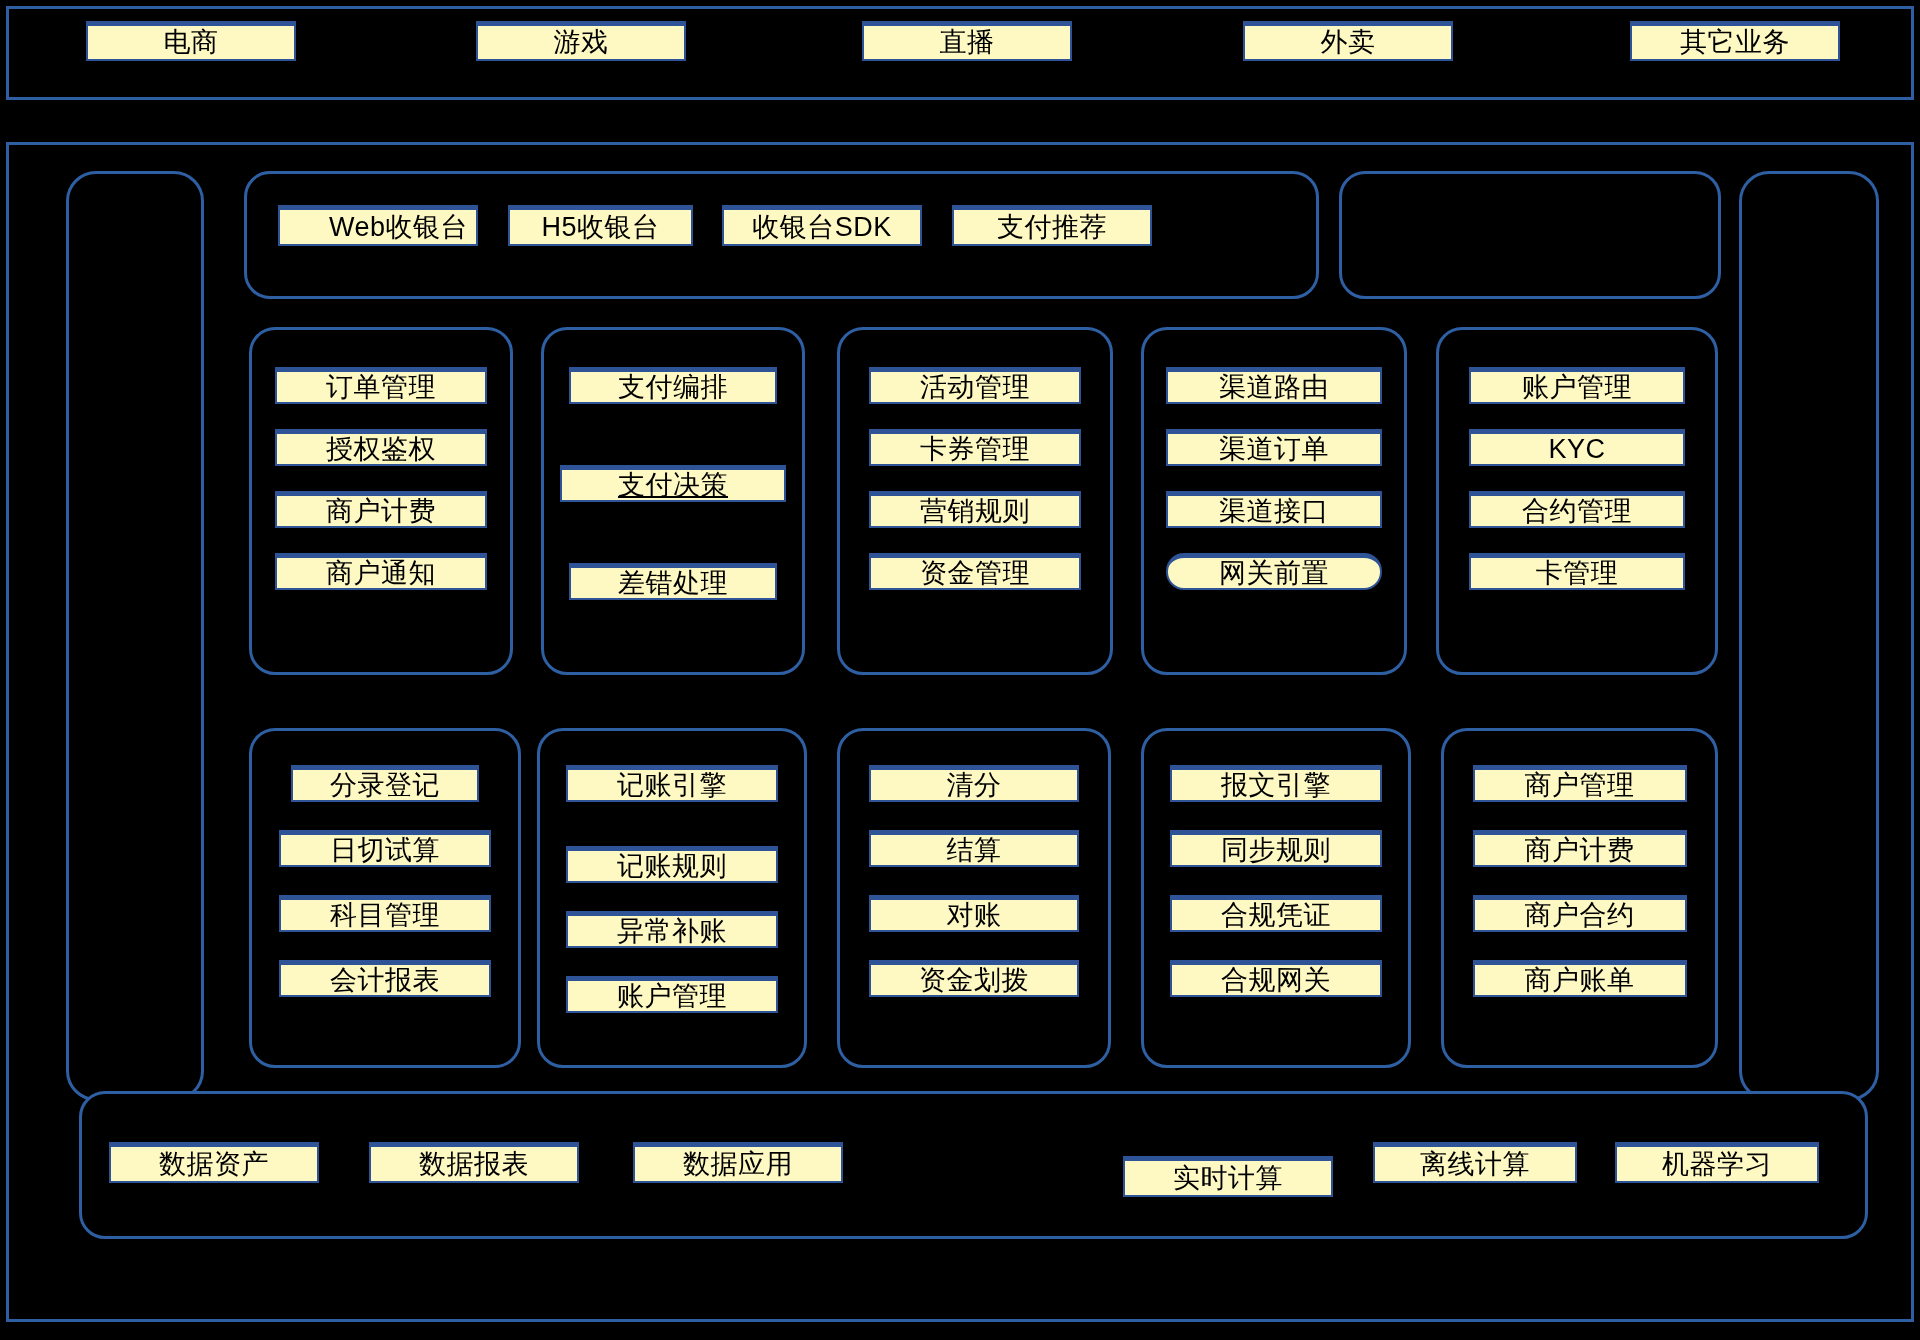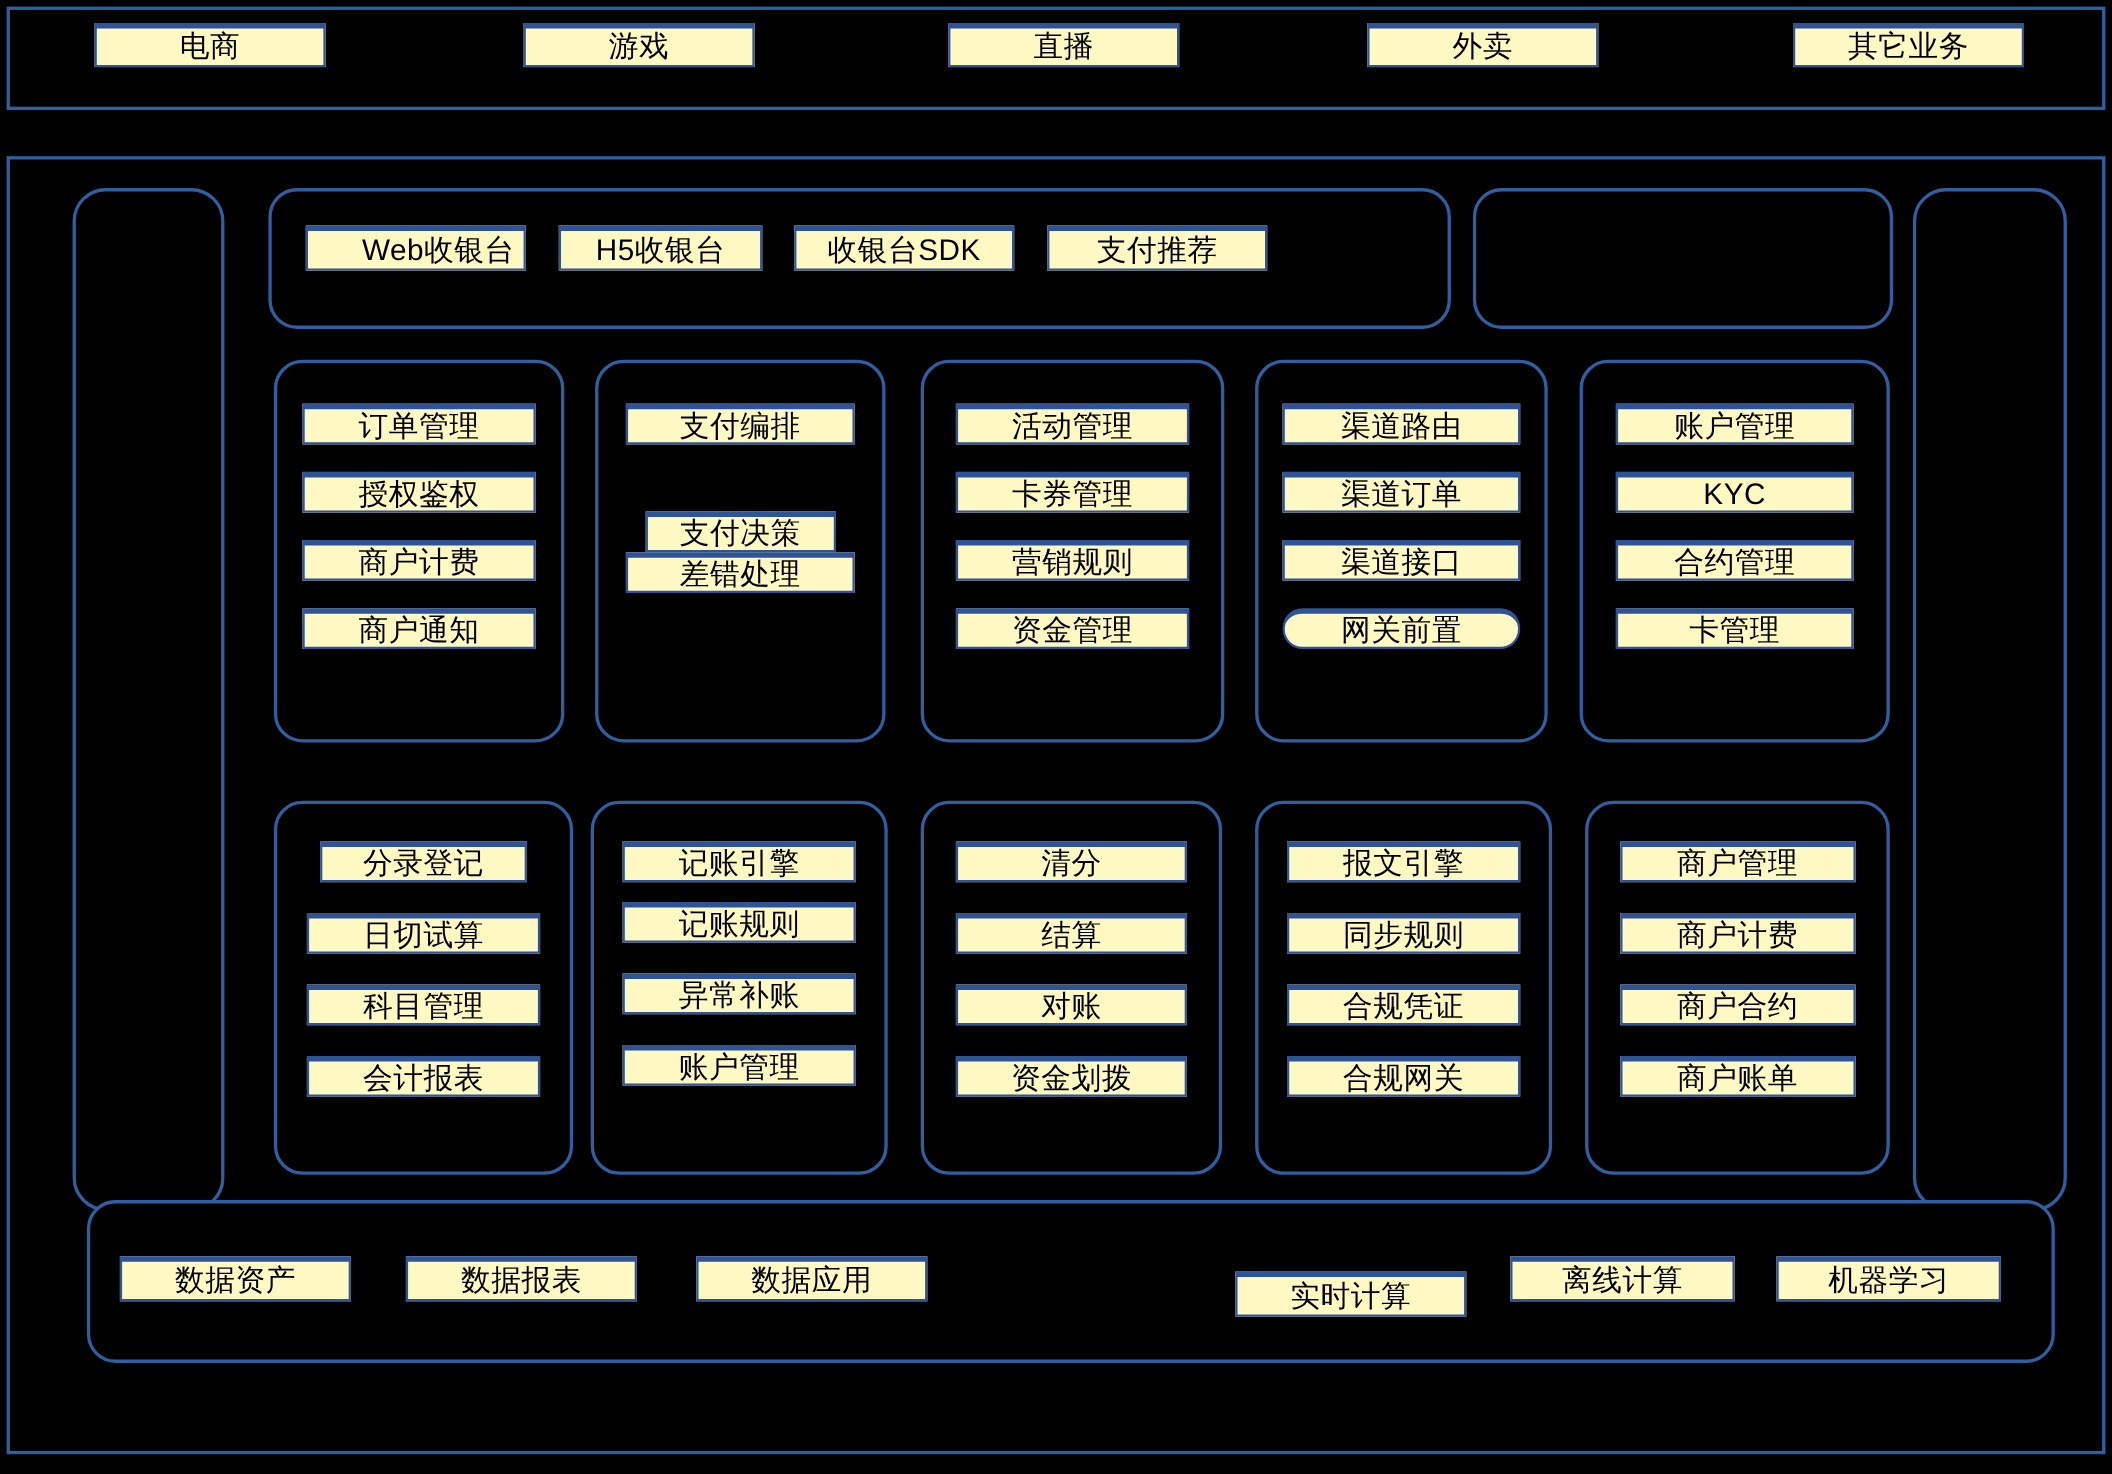--- a/index.html
+++ b/index.html
@@ -131,21 +131,21 @@
         <span>商户通知</span>
       </div>
     </div>
   </div>
 
   <div class="round-panel" style="left:532px; top:182px; width:264px; height:348px;">
     <div class="col-stack" style="top:37px;">
       <div class="chip col-chip" style="width:208px; margin-bottom:61px;">
         <span>支付编排</span>
       </div>
-      <div class="chip col-chip" style="width:173px; ">
+      <div class="chip col-chip" style="width:226px; margin-bottom:61px;text-decoration:underline;">
         <span>支付决策</span>
       </div>
       <div class="chip col-chip" style="width:208px;">
         <span>差错处理</span>
       </div>
     </div>
   </div>
 
   <div class="round-panel" style="left:828px; top:182px; width:276px; height:348px;">
     <div class="col-stack" style="top:37px;">
@@ -210,21 +210,21 @@
         <span>科目管理</span>
       </div>
       <div class="chip col-chip" style="width:212px;">
         <span>会计报表</span>
       </div>
     </div>
   </div>
 
   <div class="round-panel" style="left:528px; top:583px; width:270px; height:340px;">
     <div class="col-stack" style="top:34px;">
-      <div class="chip col-chip" style="width:212px; margin-bottom:18px;">
+      <div class="chip col-chip" style="width:212px; margin-bottom:44px;">
         <span>记账引擎</span>
       </div>
       <div class="chip col-chip" style="width:212px; margin-bottom:28px;">
         <span>记账规则</span>
       </div>
       <div class="chip col-chip" style="width:212px; margin-bottom:28px;">
         <span>异常补账</span>
       </div>
       <div class="chip col-chip" style="width:212px;">
         <span>账户管理</span>

